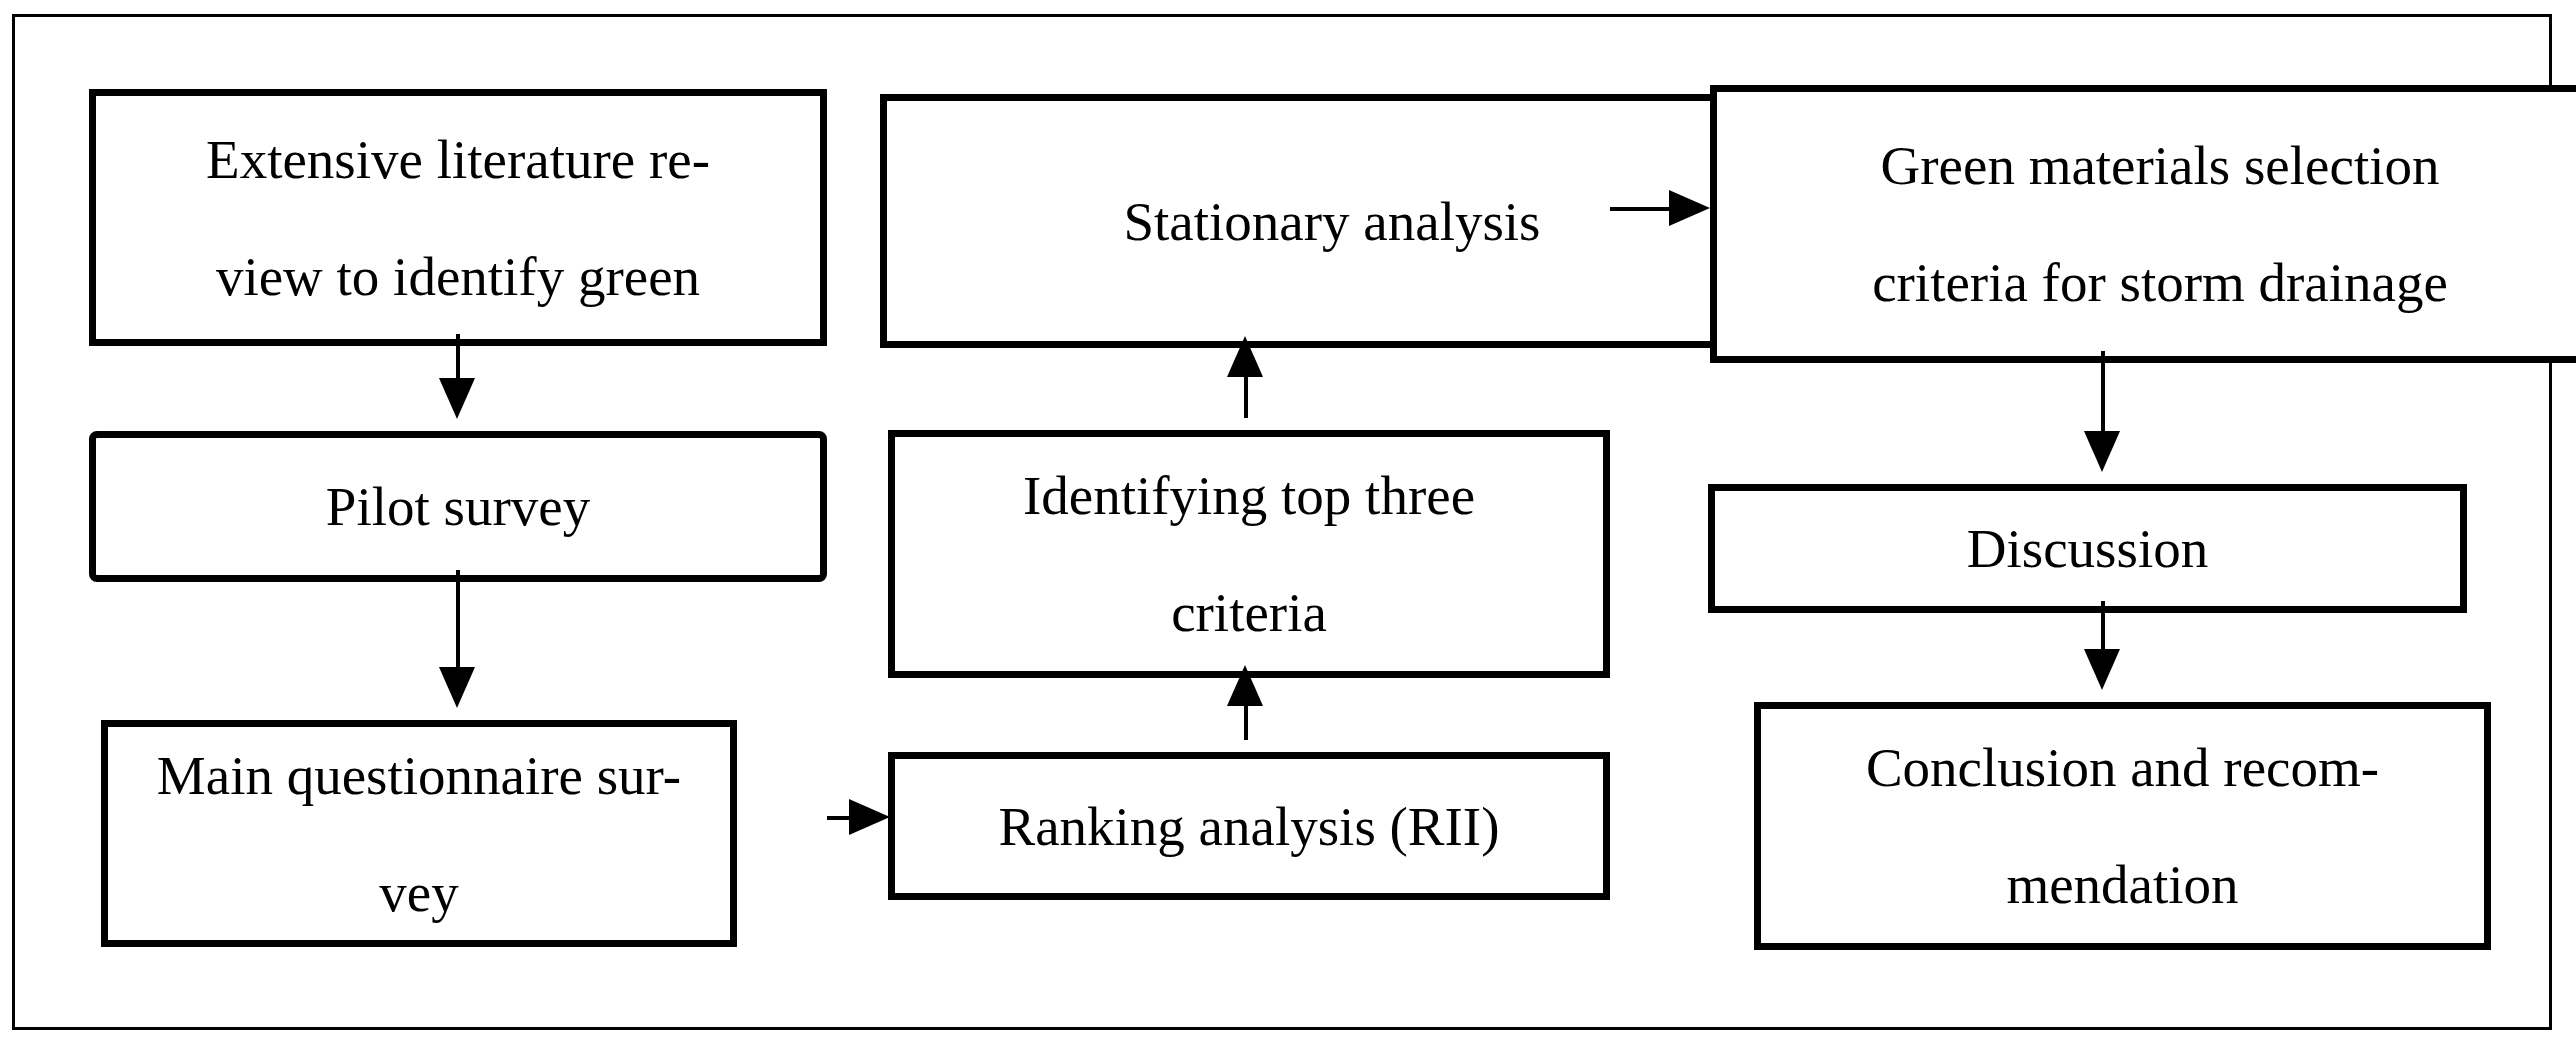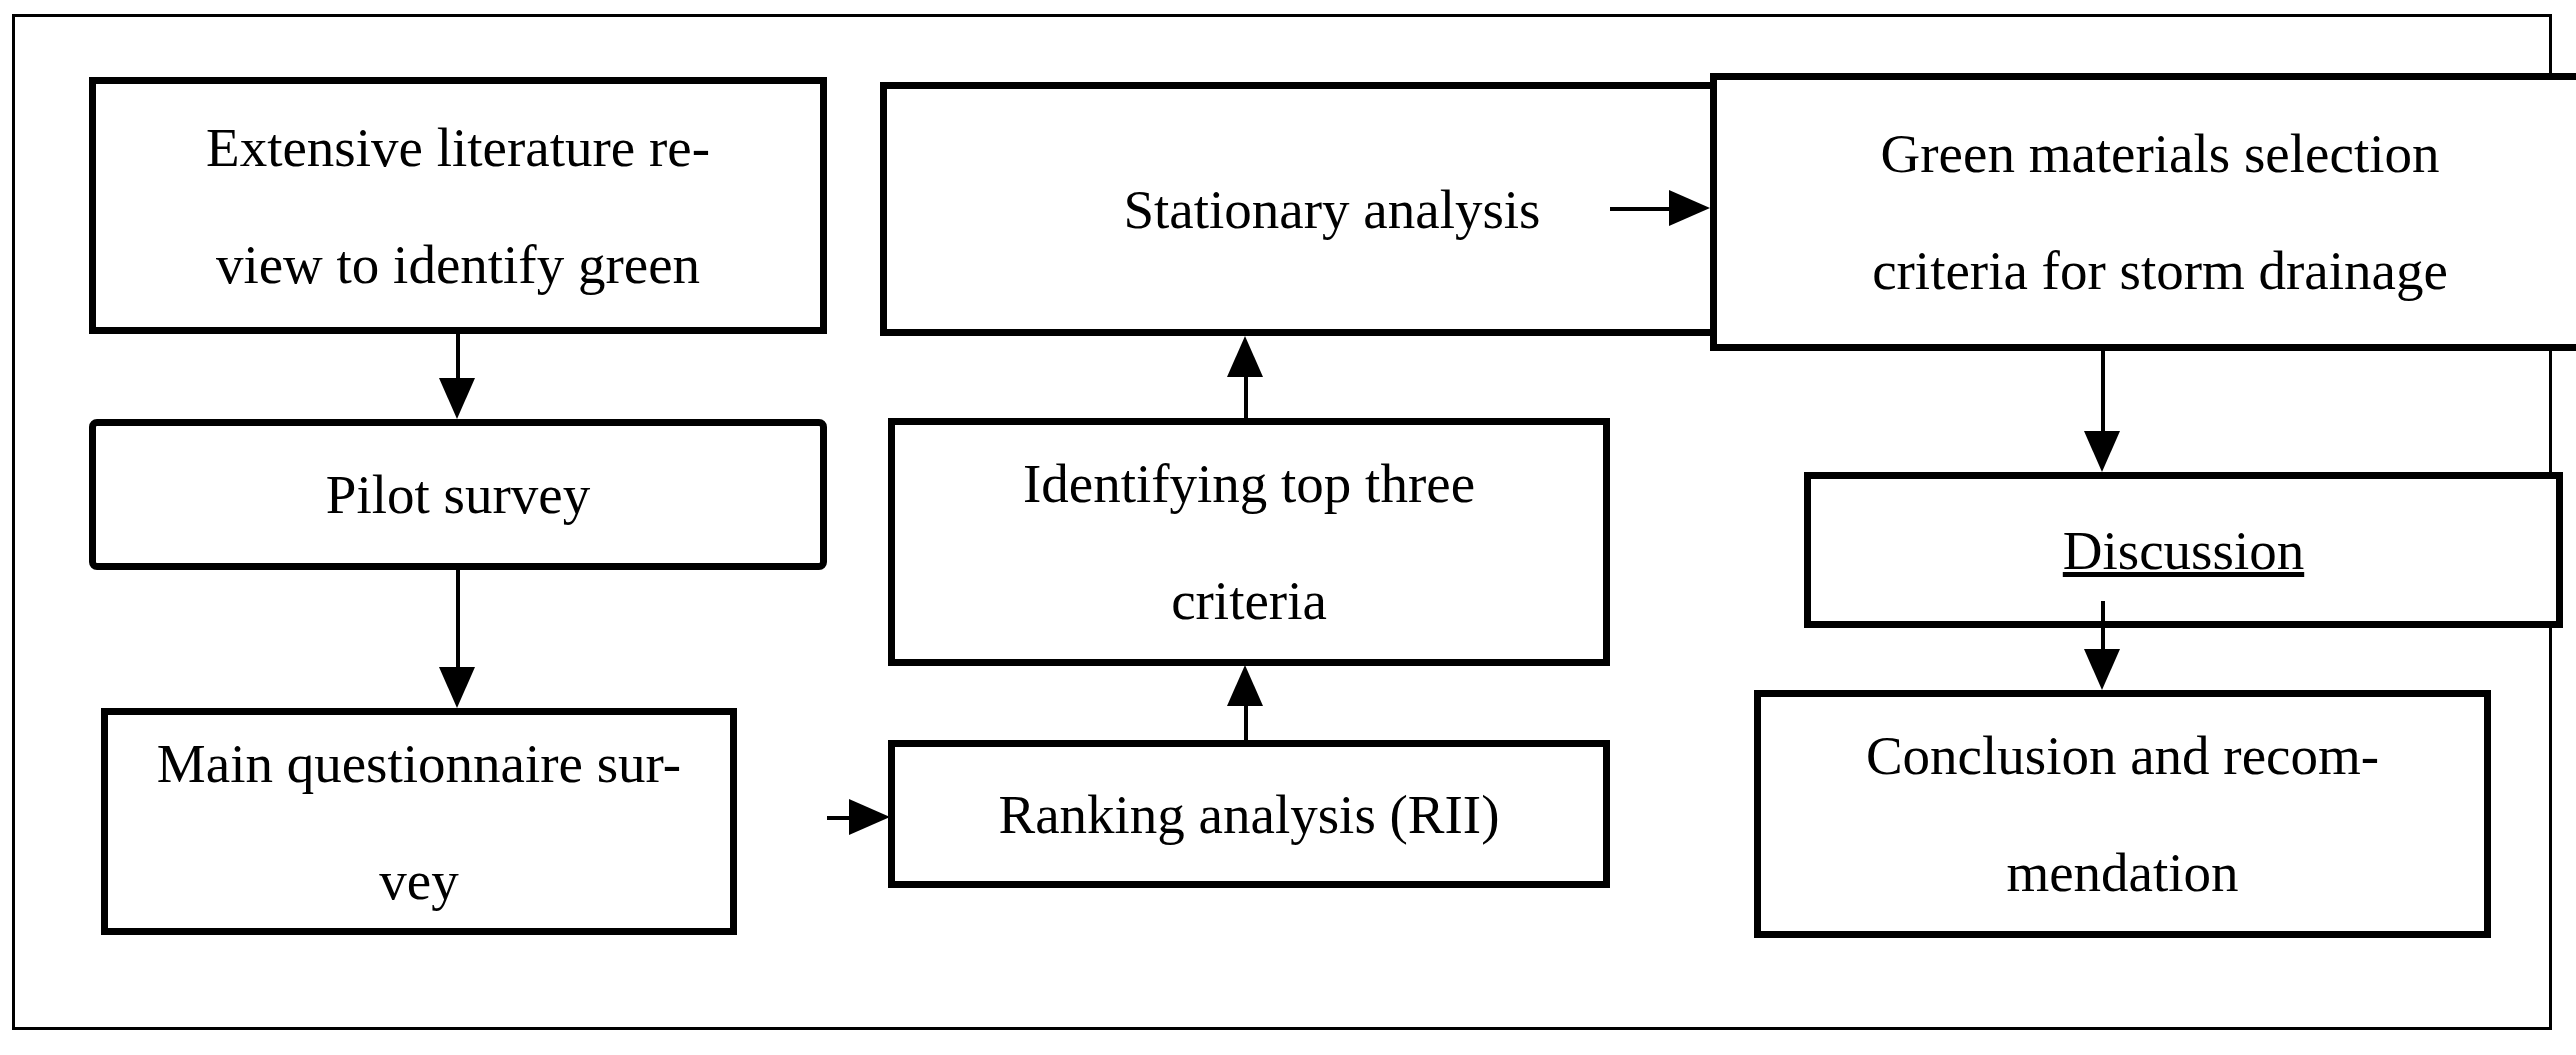--- a/index.html
+++ b/index.html
@@ -22,20 +22,21 @@
     position:absolute;
     border:7.5px solid #000;
     box-sizing:border-box;
     background:#ffffff;
     display:flex;
     flex-direction:column;
     justify-content:center;
     align-items:center;
     text-align:center;
     font-size:55px;
+    margin-top:12px;
   }
   .line{
     line-height:117px;
     white-space:nowrap;
   }
   .stem-v{position:absolute;width:3.7px;background:#000;}
   .stem-h{position:absolute;height:3.7px;background:#000;}
   .head-down{
     position:absolute;width:0;height:0;
     border-left:18.7px solid transparent;
@@ -55,21 +56,21 @@
     border-left:41px solid #000;
   }
   
   #box-1{left:89px;top:77px;width:738px;height:257px;}
   #box-2{left:89px;top:419px;width:738px;height:151px;border-radius:8px;}
   #box-3{left:101px;top:708px;width:636px;height:227px;}
   #box-4{left:880px;top:82px;width:861px;height:254px;padding-left:43px;}
   #box-5{left:888px;top:418px;width:722px;height:248px;}
   #box-6{left:888px;top:740px;width:722px;height:148px;}
   #box-7{left:1710px;top:73px;width:900px;height:278px;}
-  #box-8{left:1804px;top:472px;width:759px;height:156px;text-decoration:underline;}
+  #box-8{left:1708px;top:472px;width:759px;height:129px;}
   #box-9{left:1754px;top:690px;width:737px;height:248px;}
 </style>
 </head>
 <body>
 
 <div class="page">
 
   <div class="outer-frame"></div>
 
   <div id="box-1" class="flow-box">

